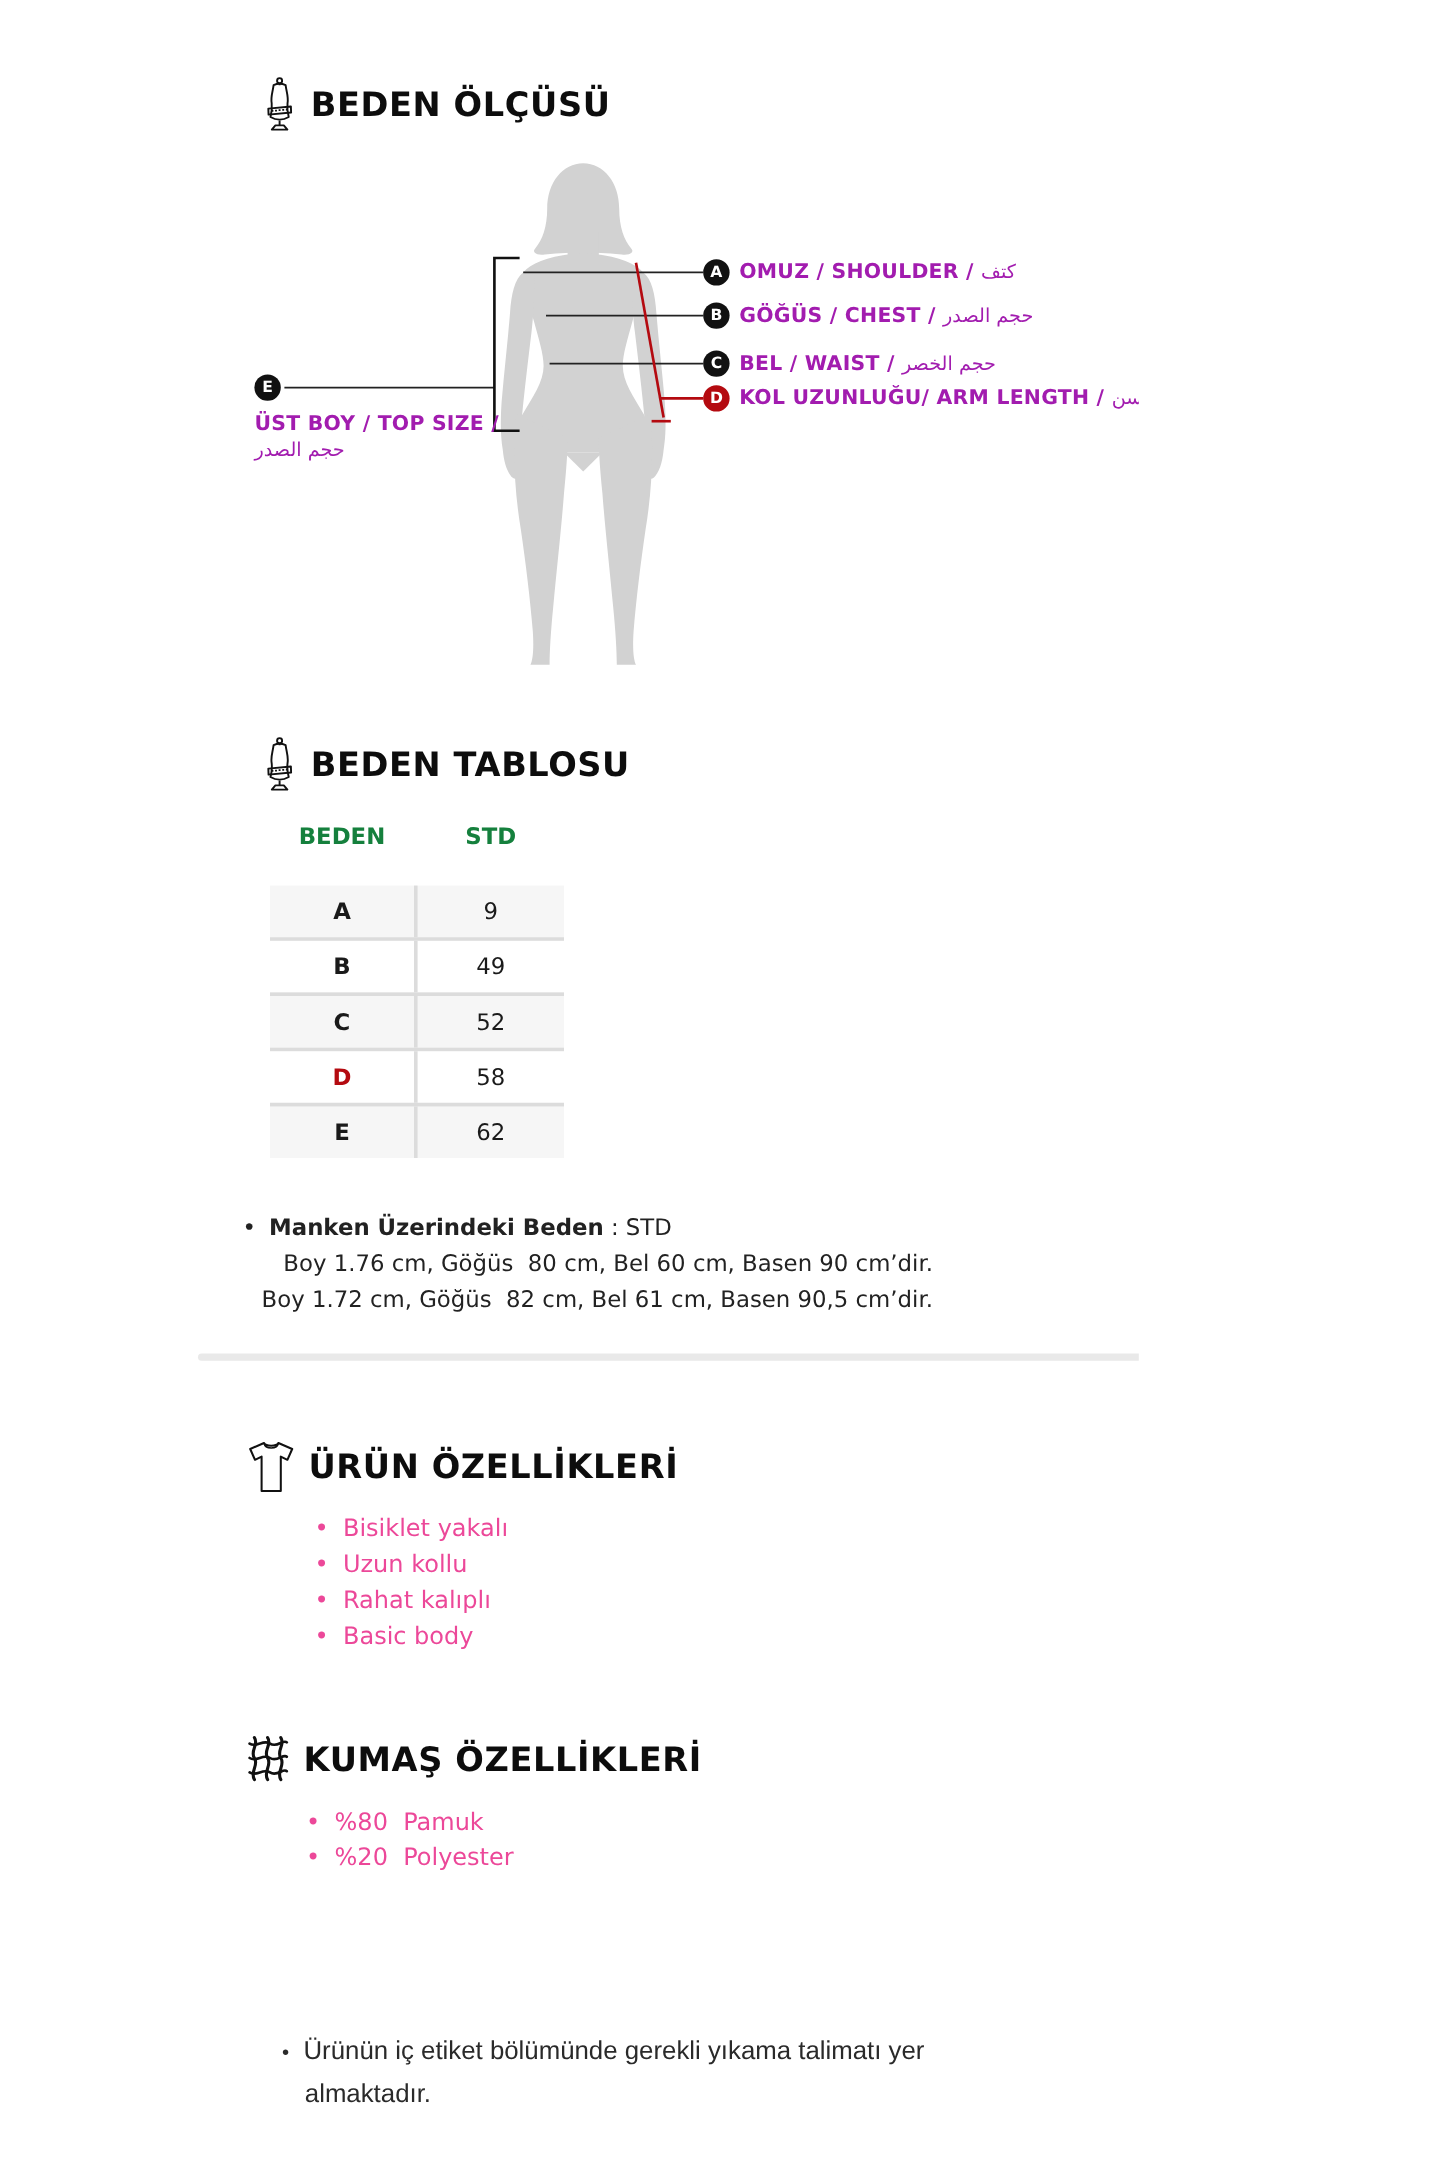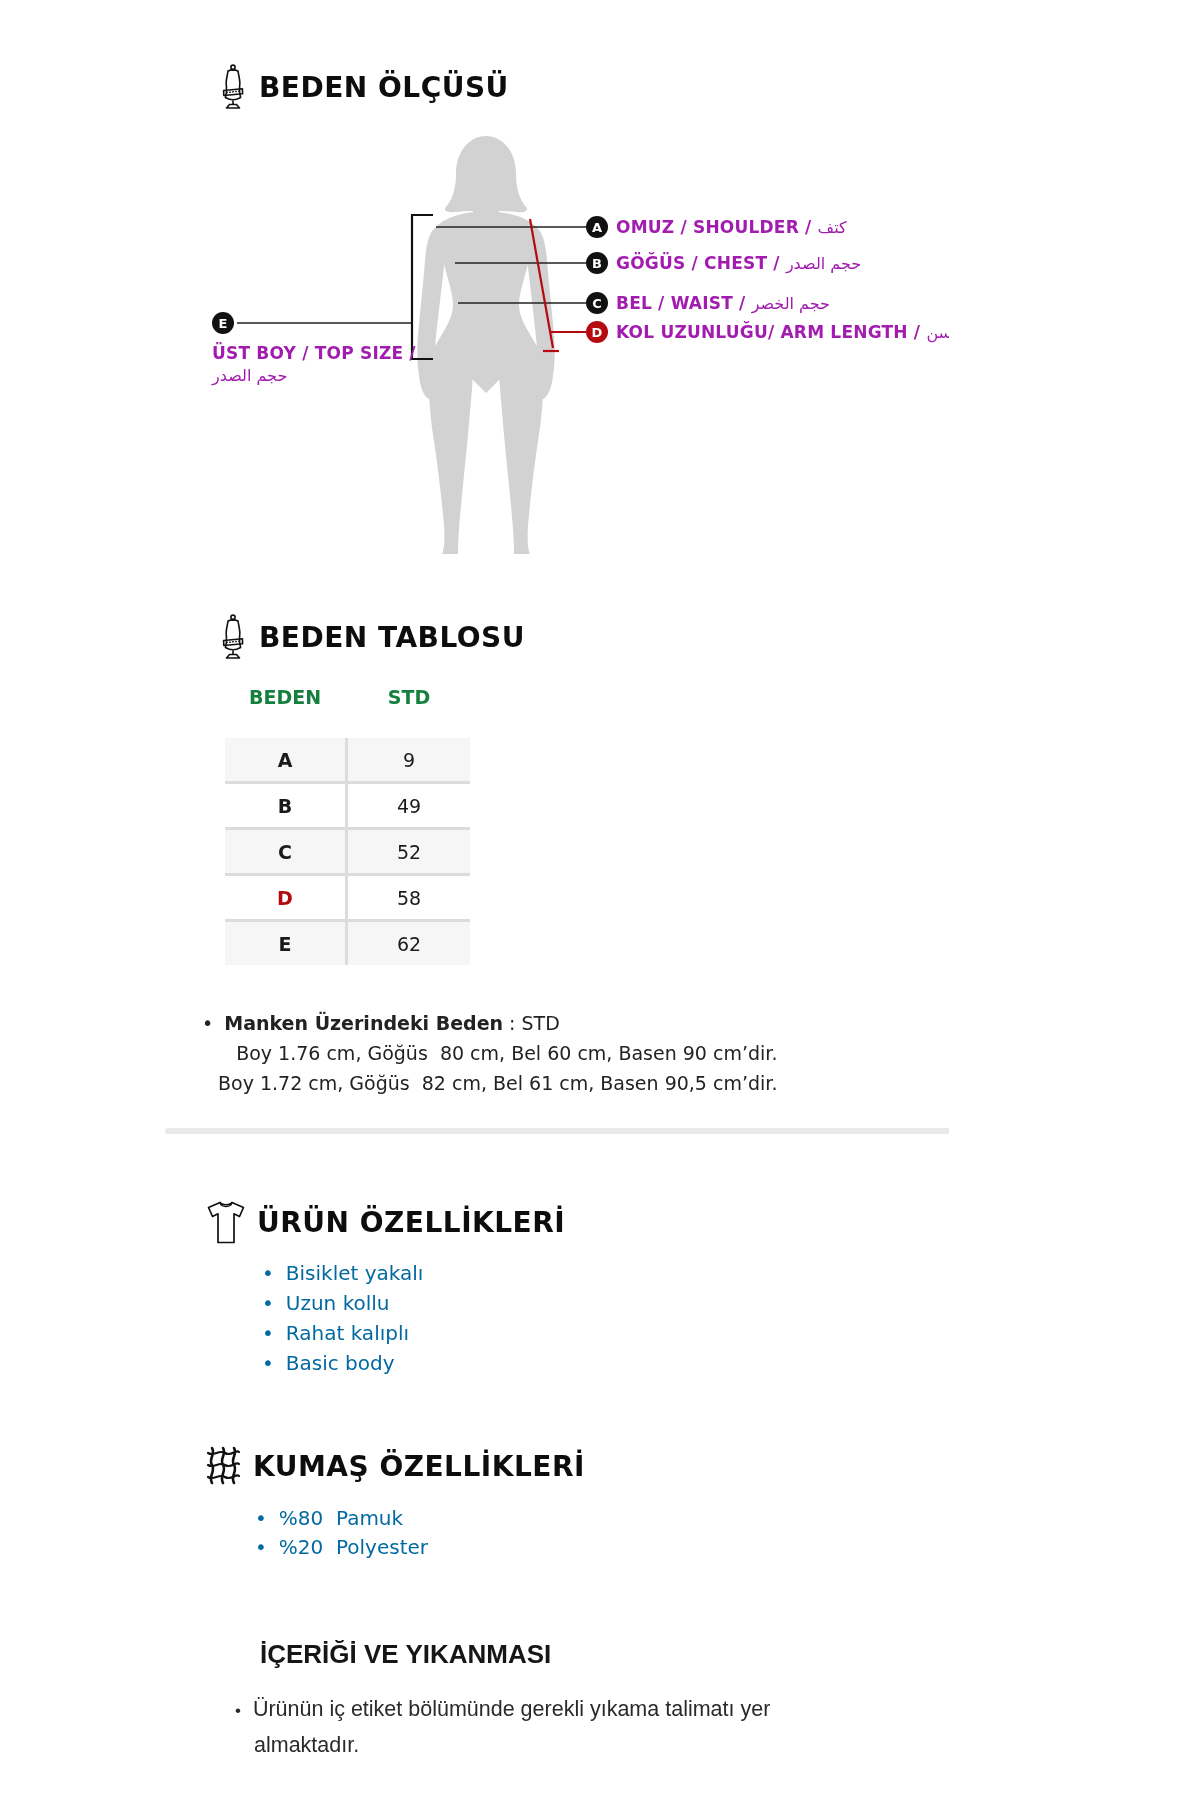--- a/index.html
+++ b/index.html
@@ -24,21 +24,21 @@
   .srow.first{border-top:none;}
   .srow .c1{width:120px;display:flex;align-items:center;justify-content:center;font-size:19px;font-weight:600;}
   .srow .c2{width:122px;border-left:3px solid #dcdcdc;display:flex;align-items:center;justify-content:center;font-size:19px;font-weight:500;}
   .srow.odd{background:#f6f6f6;}
   .srow.even{background:#ffffff;}
 
   
   .body-txt{font-size:19px;line-height:30px;color:#222;}
   .b-dot::before{content:"•";margin-right:11px;font-size:19px;}
   .blist{position:absolute;list-style:none;margin:0;padding:0;}
-  .blist li{font-size:20px;color:#0369a1;white-space:pre-wrap;}
+  .blist li{font-size:20px;color:#ec4899;white-space:pre-wrap;}
   .blist li::before{content:"•";margin-right:12px;}
 
   .divider{position:absolute;left:165px;top:1128px;width:870px;height:6px;background:#e9e9e9;border-radius:3px;}
 
   
   .care{font-family:"Liberation Sans",sans-serif;}
   .care-title{position:absolute;left:260px;top:1639px;font-size:26px;font-weight:700;color:#161616;}
   .care-line{font-size:21.5px;line-height:35px;color:#2a2a2a;}
 
   svg{display:block;}
@@ -192,21 +192,20 @@
       </svg>
     </span>
     <span class="txt">KUMAŞ ÖZELLİKLERİ</span>
   </div>
 
   <ul class="blist" style="left:255px;top:1504px;line-height:29px;">
     <li>%80  Pamuk</li>
     <li>%20  Polyester</li>
   </ul>
 
-  <div class="care care-title">İÇERİĞİ VE YIKANMASI</div>
 
   <div class="abs care" style="left:235px;top:1692px;">
     <div class="care-line">
       <span style="font-size:17px;">•</span>&nbsp;&nbsp;<span>Ürünün iç etiket bölümünde gerekli yıkama talimatı yer</span>
     </div>
     <div class="care-line" style="padding-left:19px;">almaktadır.</div>
   </div>
 
 </div>
 

